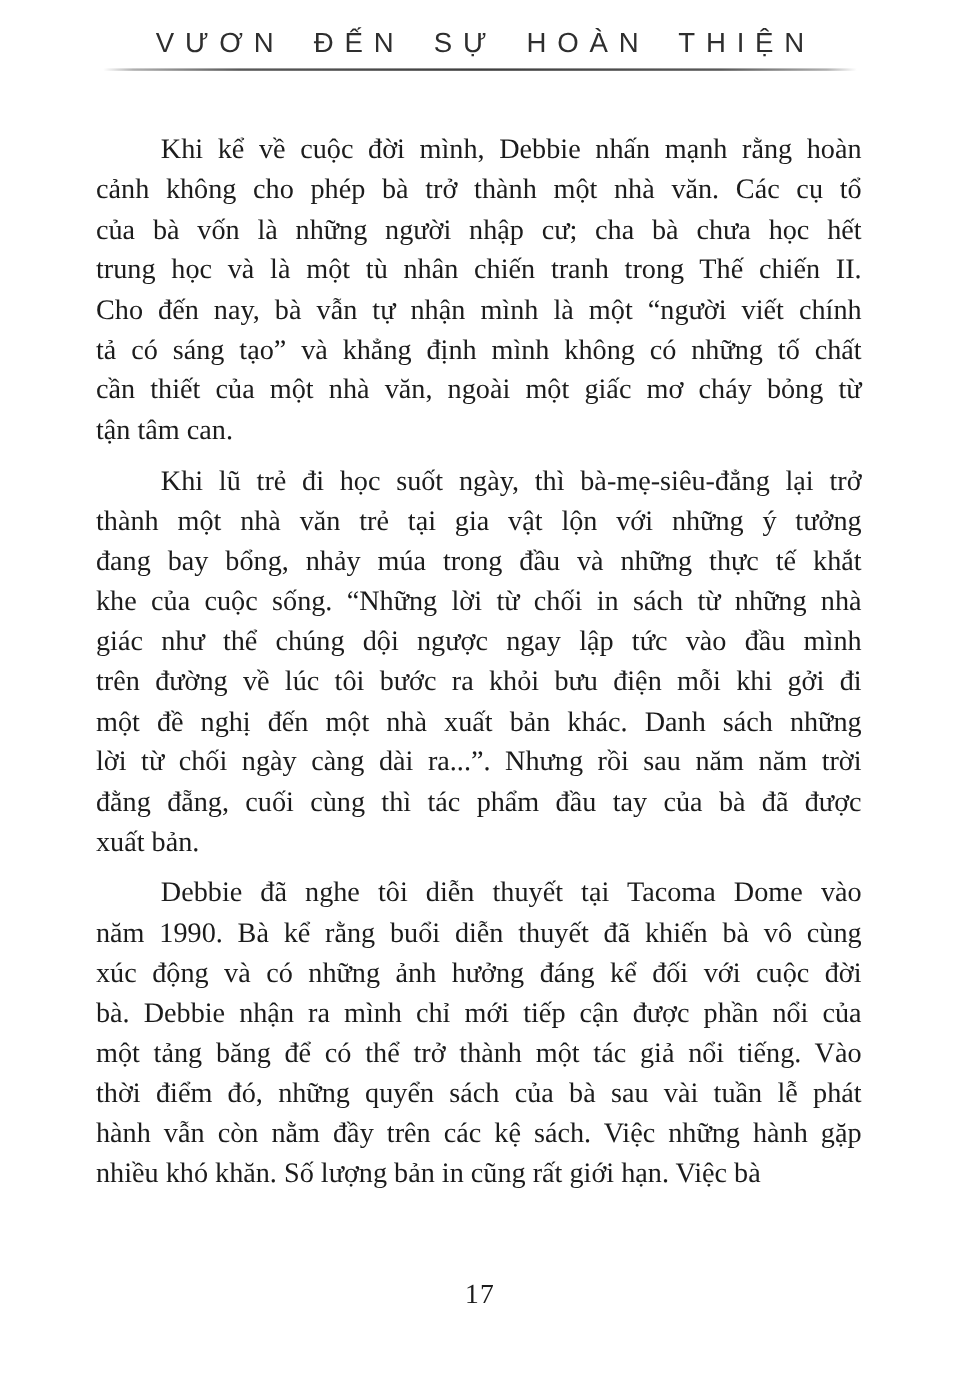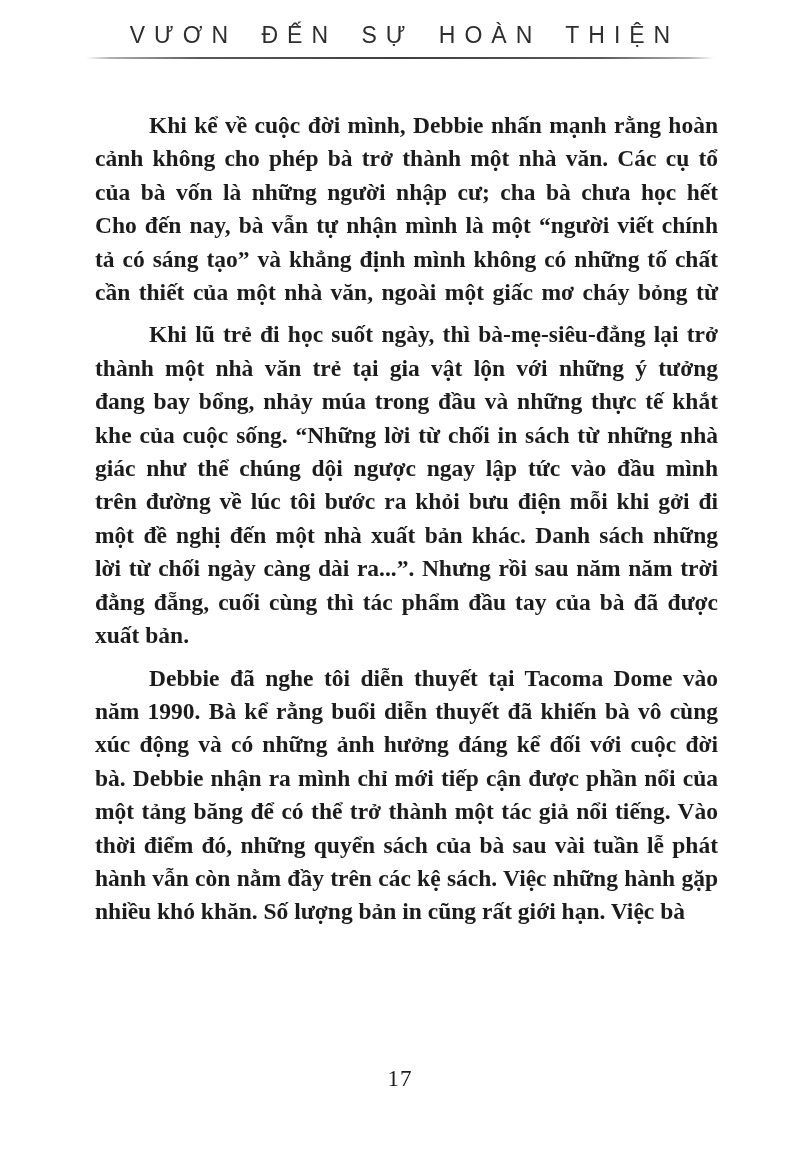--- a/index.html
+++ b/index.html
@@ -48,22 +48,21 @@
       rgba(80,80,80,0.45) 96%,
       rgba(100,100,100,0) 100%);
   }
   .body-text {
     margin: 50px 82px 0 80px;
     font-size: 23.5px;
     line-height: 33.4px;
     color: #1c1c1c;
   }
   .paragraph {
-    margin: 0 0 9px 15px;
-    font-weight: bold;
+    margin: 0 0 9px 0;
   }
   .line {
     text-align: justify;
     text-align-last: justify;
     -moz-text-align-last: justify;
   }
   .line.first {
     text-indent: 54px;
   }
   .line.last {
@@ -91,23 +90,25 @@
   <div class="header">
     <div class="title">VƯƠN ĐẾN SỰ HOÀN THIỆN</div>
     <div class="divider"></div>
   </div>
 
   <div class="body-text">
       <div class="paragraph">
         <div class="line first">Khi kể về cuộc đời mình, Debbie nhấn mạnh rằng hoàn</div>
         <div class="line">cảnh không cho phép bà trở thành một nhà văn. Các cụ tổ</div>
         <div class="line">của bà vốn là những người nhập cư; cha bà chưa học hết</div>
+        <div class="line">trung học và là một tù nhân chiến tranh trong Thế chiến II.</div>
         <div class="line">Cho đến nay, bà vẫn tự nhận mình là một “người viết chính</div>
         <div class="line">tả có sáng tạo” và khẳng định mình không có những tố chất</div>
         <div class="line">cần thiết của một nhà văn, ngoài một giấc mơ cháy bỏng từ</div>
+        <div class="line last">tận tâm can.</div>
       </div>
       <div class="paragraph">
         <div class="line first">Khi lũ trẻ đi học suốt ngày, thì bà-mẹ-siêu-đẳng lại trở</div>
         <div class="line">thành một nhà văn trẻ tại gia vật lộn với những ý tưởng</div>
         <div class="line">đang bay bổng, nhảy múa trong đầu và những thực tế khắt</div>
         <div class="line">khe của cuộc sống. “Những lời từ chối in sách từ những nhà</div>
         <div class="line">giác như thể chúng dội ngược ngay lập tức vào đầu mình</div>
         <div class="line">trên đường về lúc tôi bước ra khỏi bưu điện mỗi khi gởi đi</div>
         <div class="line">một đề nghị đến một nhà xuất bản khác. Danh sách những</div>
         <div class="line">lời từ chối ngày càng dài ra...”. Nhưng rồi sau năm năm trời</div>

